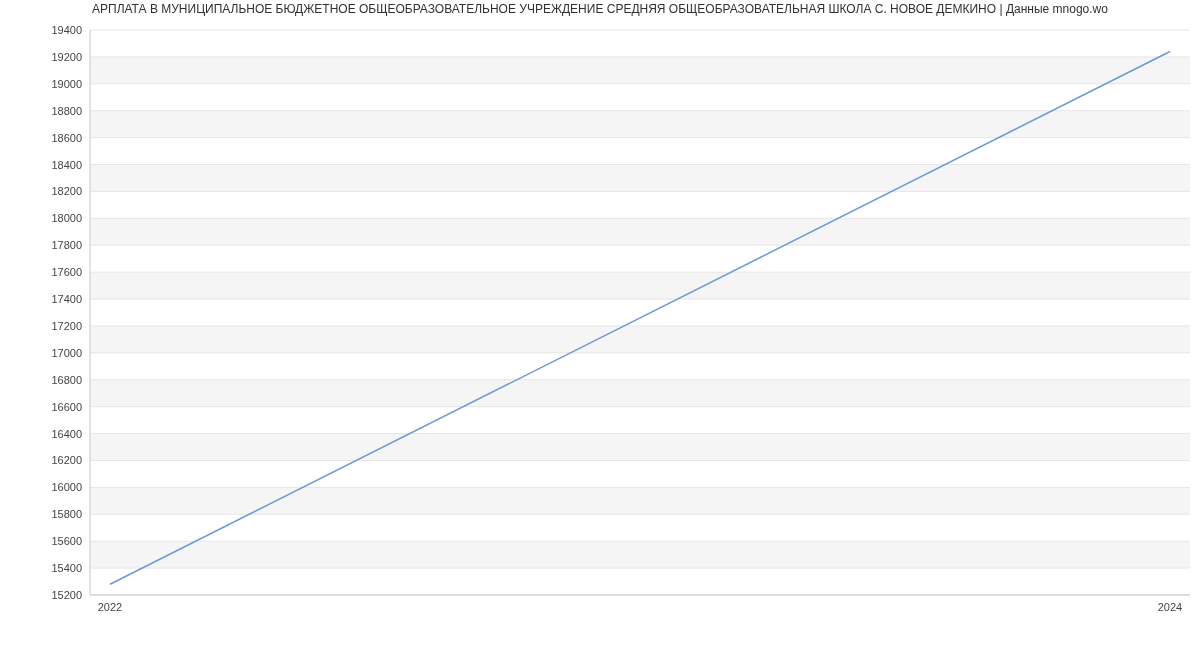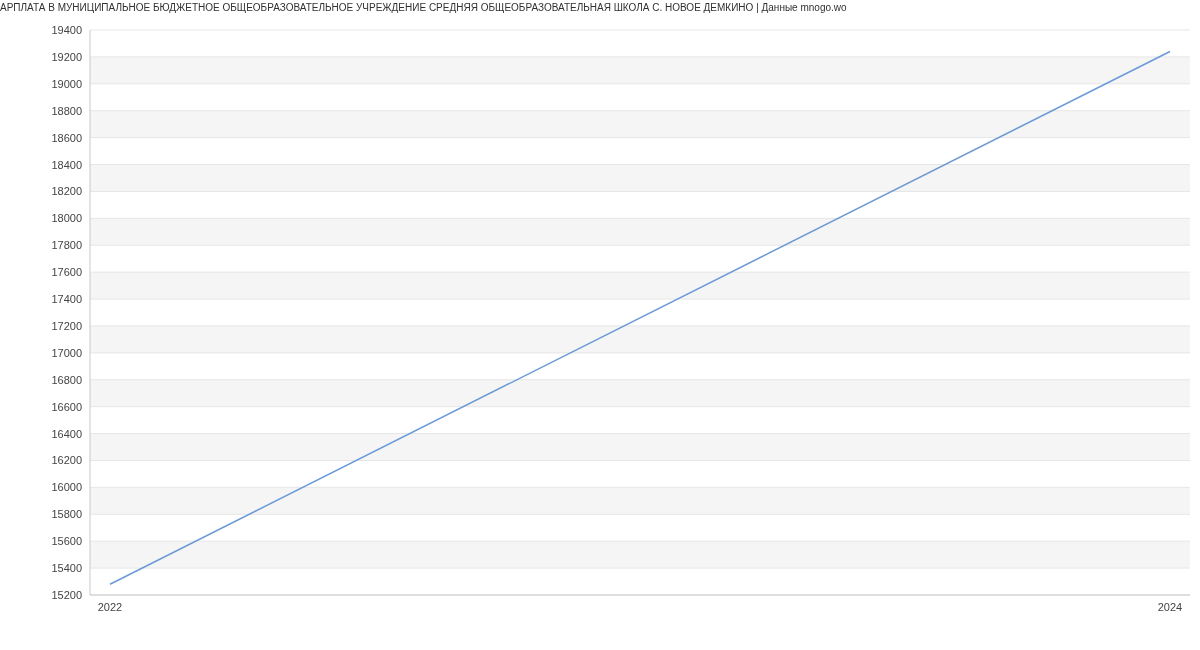--- a/index.html
+++ b/index.html
@@ -16,21 +16,22 @@
   .chart-wrap {
     position: relative;
     width: 1200px;
     height: 650px;
   }
   .title {
     position: absolute;
     top: 2px;
     left: 0;
     width: 1200px;
-    font-size: 10px;
+    text-align: center;
+    font-size: 12px;
     color: #313131;
     white-space: nowrap;
     overflow: hidden;
   }
   .plot-area {
     position: absolute;
     left: 90px;
     top: 30px;
     width: 1100px;
     height: 565px;

